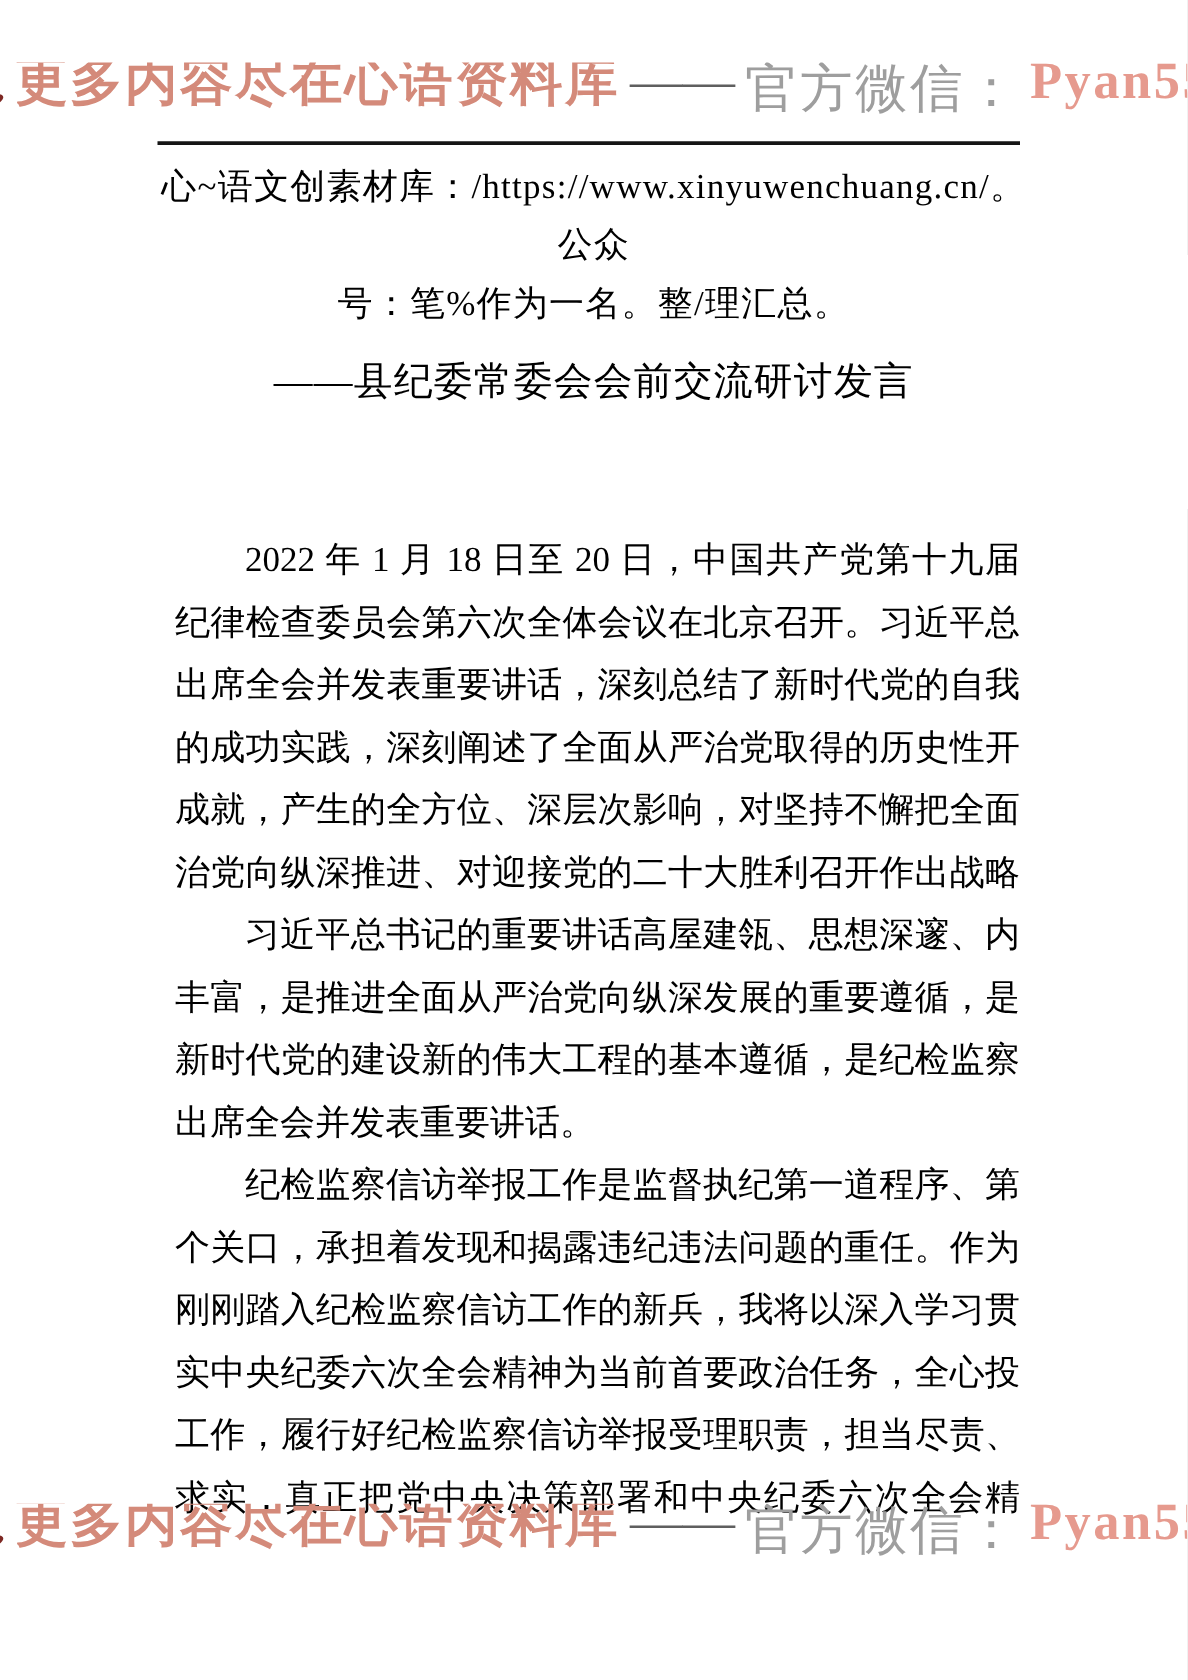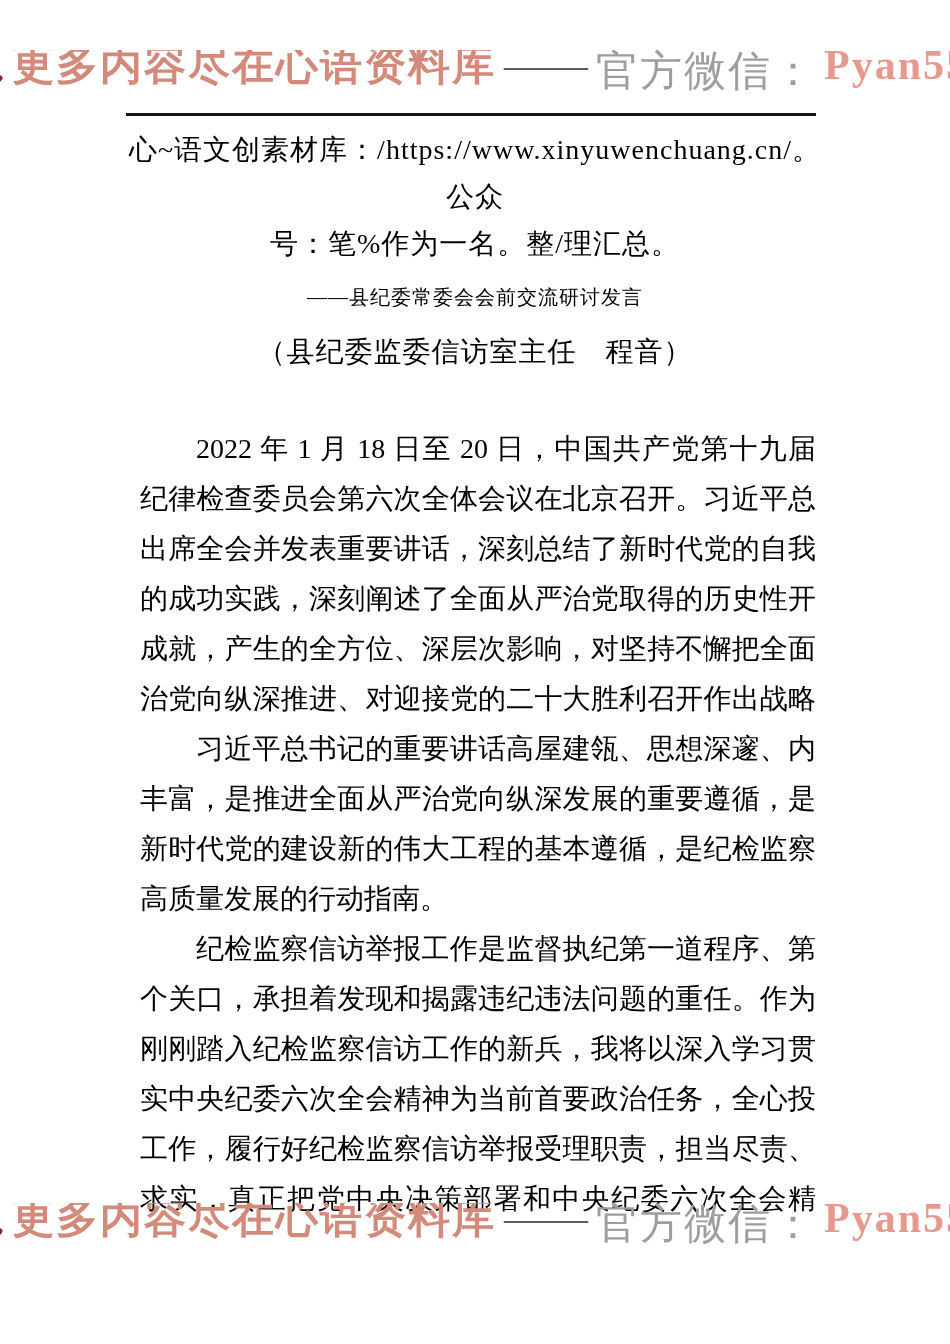--- a/index.html
+++ b/index.html
@@ -75,21 +75,21 @@
     font-weight: 900;
     font-size: 37px;
     letter-spacing: 0.5px;
   }
   .doc-subtitle {
     position: absolute;
     top: 284px;
     left: 0;
     width: 100%;
     text-align: center;
-    font-size: 20px;
+    font-size: 31px;
     letter-spacing: 1px;
   }
   .doc-byline {
     position: absolute;
     top: 333px;
     left: 0;
     width: 100%;
     text-align: center;
     font-size: 28px;
     letter-spacing: 1px;
@@ -133,33 +133,32 @@
   </div>
 
   <hr class="rule">
 
   <div class="header-note">
     <div>心~语文创素材库：/https://www.xinyuwenchuang.cn/。公众</div>
     <div>号：笔%作为一名。整/理汇总。</div>
   </div>
 
   <div class="doc-subtitle">——县纪委常委会会前交流研讨发言</div>
-  <div class="doc-byline">（县纪委监委信访室主任　程音）</div>
 
   <div class="doc-body">
       <div class="line first">2022 年 1 月 18 日至 20 日，中国共产党第十九届中央</div>
       <div class="line">纪律检查委员会第六次全体会议在北京召开。习近平总书记</div>
       <div class="line">出席全会并发表重要讲话，深刻总结了新时代党的自我革命</div>
       <div class="line">的成功实践，深刻阐述了全面从严治党取得的历史性开创性</div>
       <div class="line">成就，产生的全方位、深层次影响，对坚持不懈把全面从严</div>
       <div class="line">治党向纵深推进、对迎接党的二十大胜利召开作出战略部署</div>
       <div class="line first">习近平总书记的重要讲话高屋建瓴、思想深邃、内涵</div>
       <div class="line">丰富，是推进全面从严治党向纵深发展的重要遵循，是推进</div>
       <div class="line">新时代党的建设新的伟大工程的基本遵循，是纪检监察工作</div>
-      <div class="line short">高质量发展的行动指南。</div>
+      <div class="line short">出席全会并发表重要讲话。</div>
       <div class="line first">纪检监察信访举报工作是监督执纪第一道程序、第一</div>
       <div class="line">个关口，承担着发现和揭露违纪违法问题的重任。作为一名</div>
       <div class="line">刚刚踏入纪检监察信访工作的新兵，我将以深入学习贯彻落</div>
       <div class="line">实中央纪委六次全会精神为当前首要政治任务，全心投入干</div>
       <div class="line">工作，履行好纪检监察信访举报受理职责，担当尽责、严谨</div>
       <div class="line">求实，真正把党中央决策部署和中央纪委六次全会精神，体</div>
     </div>
 
   <div class="watermark watermark-bottom">
     <div class="wm-inner">

